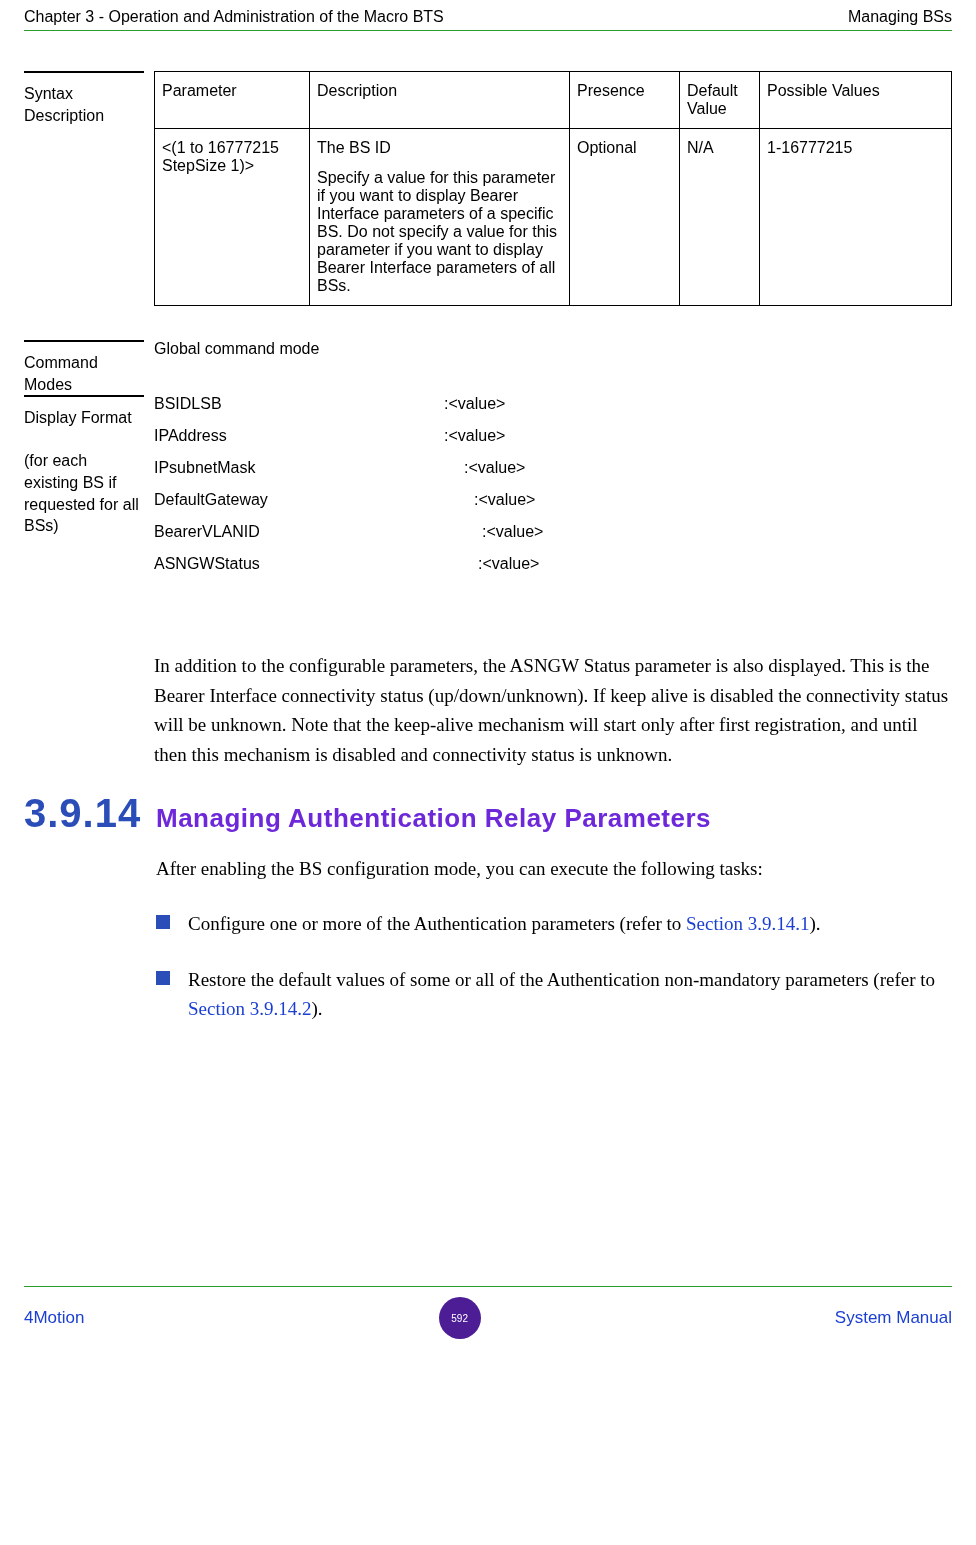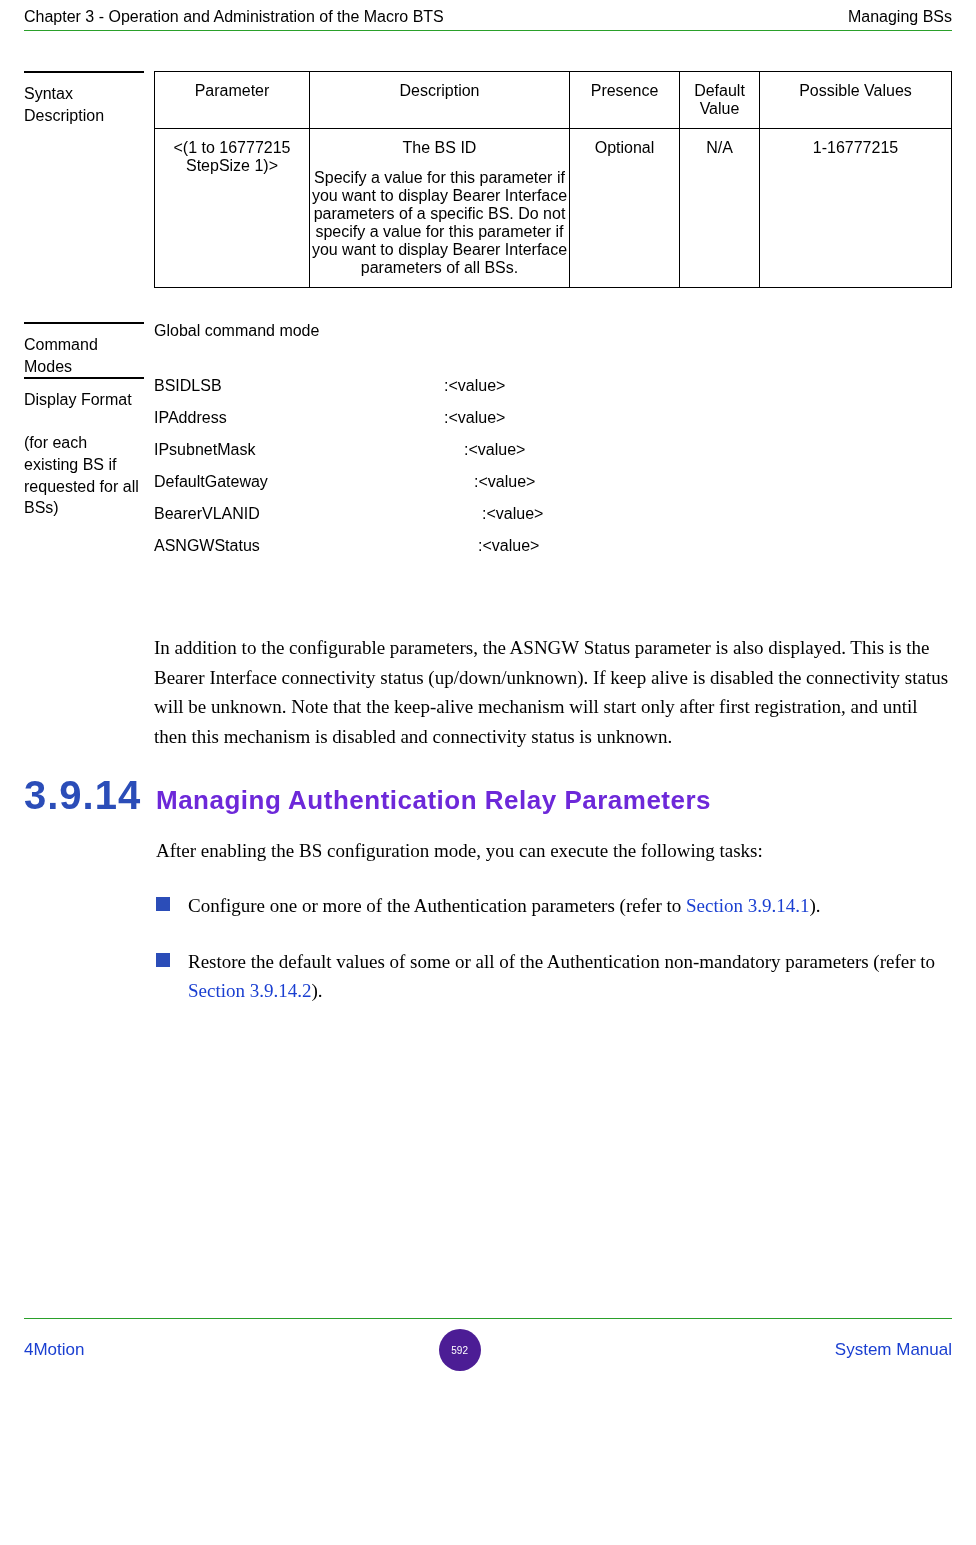--- a/index.html
+++ b/index.html
@@ -8,21 +8,21 @@
   .header { display: flex; justify-content: space-between; align-items: baseline; padding: 8px 24px 0 24px; font-size: 16px; }
   .header-rule { border: none; border-top: 1.5px solid #2aa02a; margin: 4px 24px 0 24px; }
   .content { padding: 40px 24px 0 24px; }
   .side-rule-col { width: 120px; vertical-align: top; padding-right: 10px; }
   .side-label { font-size: 16px; line-height: 1.35; padding-top: 4px; }
   .top-bar { border-top: 2px solid #000; height: 0; margin-bottom: 6px; width: 120px; }
   table.layout { border-collapse: collapse; width: 100%; }
   table.layout > tbody > tr > td { vertical-align: top; }
   
   table.param { border-collapse: collapse; width: 100%; font-size: 16px; }
-  table.param th, table.param td { border: 1px solid #000; padding: 10px 1px; text-align: center; vertical-align: top; font-weight: normal; }
+  table.param th, table.param td { border: 1px solid #000; padding: 10px 7px; text-align: left; vertical-align: top; font-weight: normal; }
   table.param th { font-weight: normal; }
   .param-desc p { margin-bottom: 12px; }
   .param-desc p:last-child { margin-bottom: 0; }
   
   .fmt-line { display: flex; font-size: 16px; margin-bottom: 14px; }
   .fmt-key { width: 290px; }
   .fmt-val { }
   
   .cmd-val { font-size: 16px; }
   
@@ -31,21 +31,21 @@
   .section-row { display: flex; align-items: baseline; margin-top: 20px; margin-bottom: 18px; }
   .section-num { font-family: Arial, Helvetica, sans-serif; color: #2b4db8; font-size: 40px; font-weight: bold; width: 132px; flex: 0 0 132px; letter-spacing: 1px; }
   .section-title { font-family: Arial, Helvetica, sans-serif; color: #6d28d9; font-size: 26px; font-weight: bold; letter-spacing: 0.5px; }
   .after-heading { font-family: Georgia, 'Times New Roman', serif; font-size: 19px; line-height: 1.55; padding-left: 132px; }
   .after-heading p { margin-bottom: 26px; }
   .bullet-item { display: flex; align-items: flex-start; margin-bottom: 26px; }
   .bullet-box { width: 14px; height: 14px; background: #2b4db8; flex: 0 0 14px; margin-top: 6px; margin-right: 18px; }
   .bullet-text { flex: 1; }
   .link { color: #1a3fd1; }
   
-  .footer { position: absolute; left: 0; right: 0; bottom: 0; padding: 0 24px; }
+  .footer { position: absolute; left: 0; right: 0; bottom: 32px; padding: 0 24px; }
   .footer-rule { border: none; border-top: 1.5px solid #2aa02a; margin-bottom: 10px; }
   .footer-row { display: flex; justify-content: space-between; align-items: center; font-size: 17px; }
   .footer-left { color: #1a3fd1; }
   .footer-right { color: #1a3fd1; }
   .page-badge { display: inline-flex; align-items: center; justify-content: center; width: 42px; height: 42px; border-radius: 50%; background: #4c1d95; color: #fff; font-size: 10px; }
   .spacer-row td { height: 34px; }
 </style>
 </head>
 <body>
 

